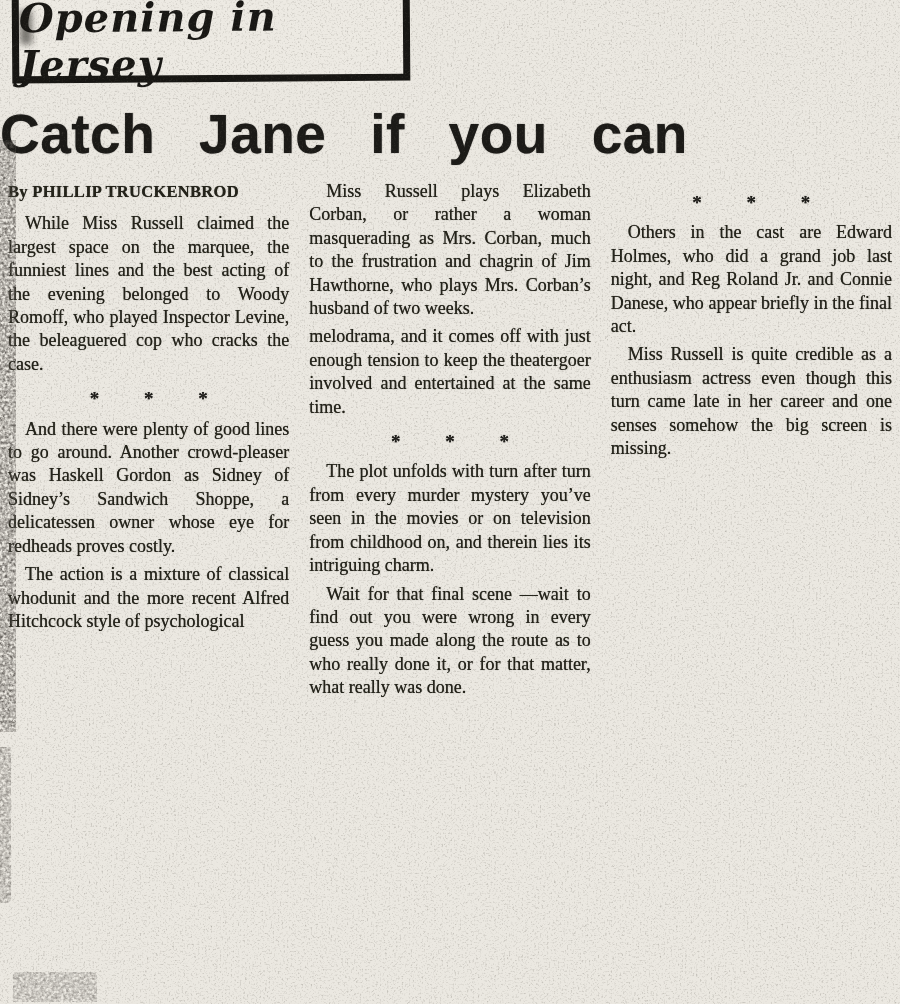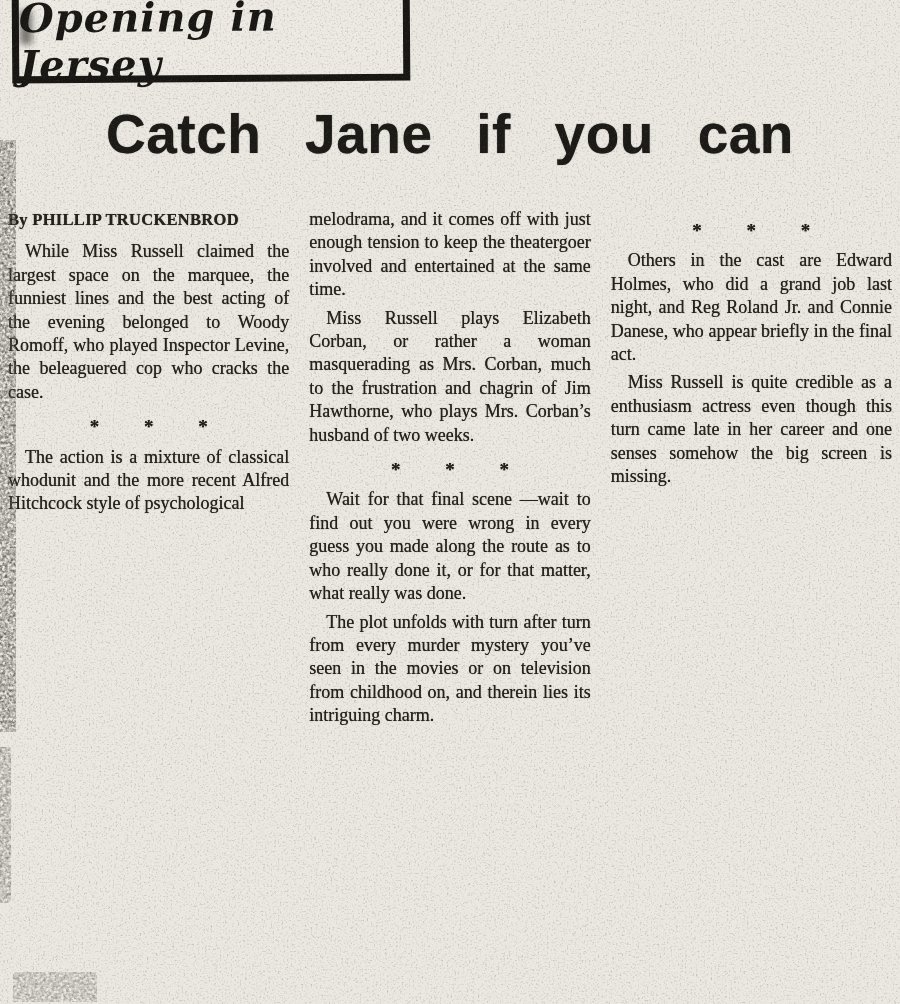--- a/index.html
+++ b/index.html
@@ -34,34 +34,33 @@
     font-style: italic; font-weight: bold;
     font-size: 40px; letter-spacing: 1px;
     color: #181714;
     padding-top: 10px;
   }
 
   
   .headline {
     position: absolute;
     top: 102px; left: 0; width: 100%;
-    text-align: center;
     font-family: "Liberation Sans", sans-serif;
     font-weight: bold;
     font-size: 55px;
     word-spacing: 28px;
     letter-spacing: 0.5px;
     color: #1b1a17;
     text-shadow: 0 0 1px rgba(20,19,16,.8);
   }
 
   
   .columns {
     position: absolute;
-    top: 208px; left: 8px; width: 884px;
+    top: 180px; left: 8px; width: 884px;
     display: flex; gap: 20px;
   }
   .col {
     flex: 1;
     font-size: 18px;
     line-height: 23.4px;
     text-align: justify;
     color: #232219;
     text-shadow: 0 0 0.7px rgba(28,27,22,.85);
   }
@@ -94,29 +93,30 @@
 </div>
 
 <h1 class="headline">Catch Jane if you can</h1>
 
 <div class="columns">
 
   <section class="col">
     <p class="byline">By PHILLIP TRUCKENBROD</p>
     <p class="para">While Miss Russell claimed the largest space on the marquee, the funniest lines and the best acting of the evening belonged to Woody Romoff, who played Inspector Levine, the beleaguered cop who cracks the case.</p>
     <div class="stars">* * *</div>
+    <p class="para">And there were plenty of good lines to go around. Another crowd-pleaser was Haskell Gordon as Sidney of Sidney’s Sandwich Shoppe, a delicatessen owner whose eye for redheads proves costly.</p>
     <p class="para">The action is a mixture of classical whodunit and the more recent Alfred Hitchcock style of psychological</p>
   </section>
 
   <section class="col">
+    <p class="para">Miss Russell plays Elizabeth Corban, or rather a woman masquerading as Mrs. Corban, much to the frustration and chagrin of Jim Hawthorne, who plays Mrs. Corban’s husband of two weeks.</p>
     <p class="para noindent">melodrama, and it comes off with just enough tension to keep the theatergoer involved and entertained at the same time.</p>
-    <p class="para">Miss Russell plays Elizabeth Corban, or rather a woman masquerading as Mrs. Corban, much to the frustration and chagrin of Jim Hawthorne, who plays Mrs. Corban’s husband of two weeks.</p>
     <div class="stars">* * *</div>
+    <p class="para">The plot unfolds with turn after turn from every murder mystery you’ve seen in the movies or on television from childhood on, and therein lies its intriguing charm.</p>
     <p class="para">Wait for that final scene —wait to find out you were wrong in every guess you made along the route as to who really done it, or for that matter, what really was done.</p>
-    <p class="para">The plot unfolds with turn after turn from every murder mystery you’ve seen in the movies or on television from childhood on, and therein lies its intriguing charm.</p>
   </section>
 
   <section class="col">
     <div class="stars">* * *</div>
     <p class="para">Others in the cast are Edward Holmes, who did a grand job last night, and Reg Roland Jr. and Connie Danese, who appear briefly in the final act.</p>
     <p class="para">Miss Russell is quite credible as a enthusiasm actress even though this turn came late in her career and one senses somehow the big screen is missing.</p>
   </section>
 
 </div>
 

